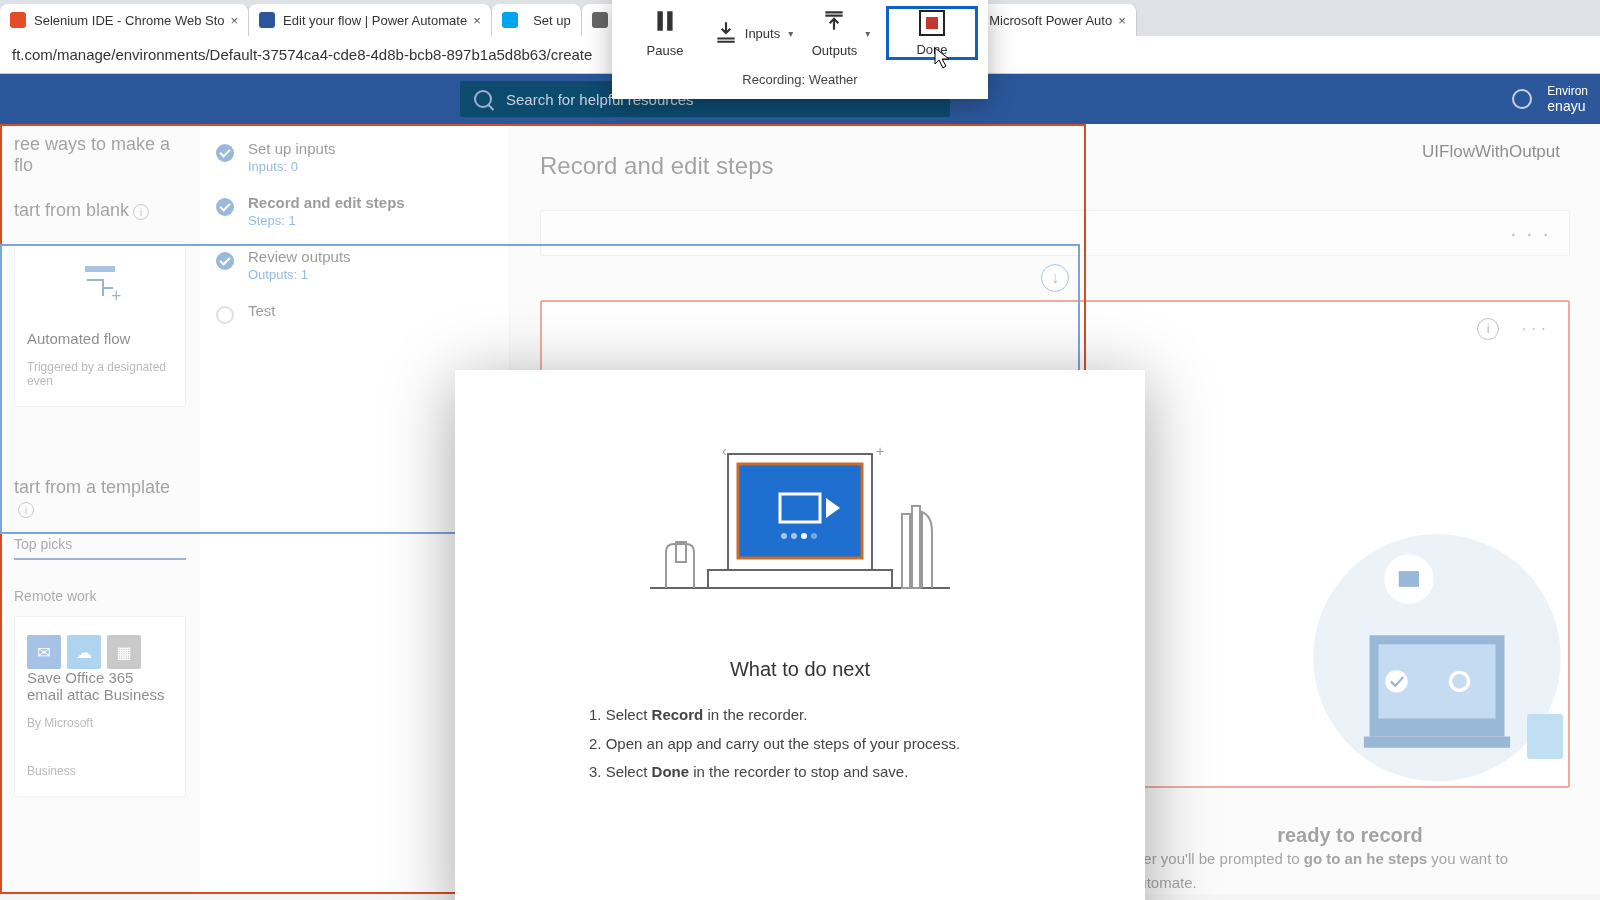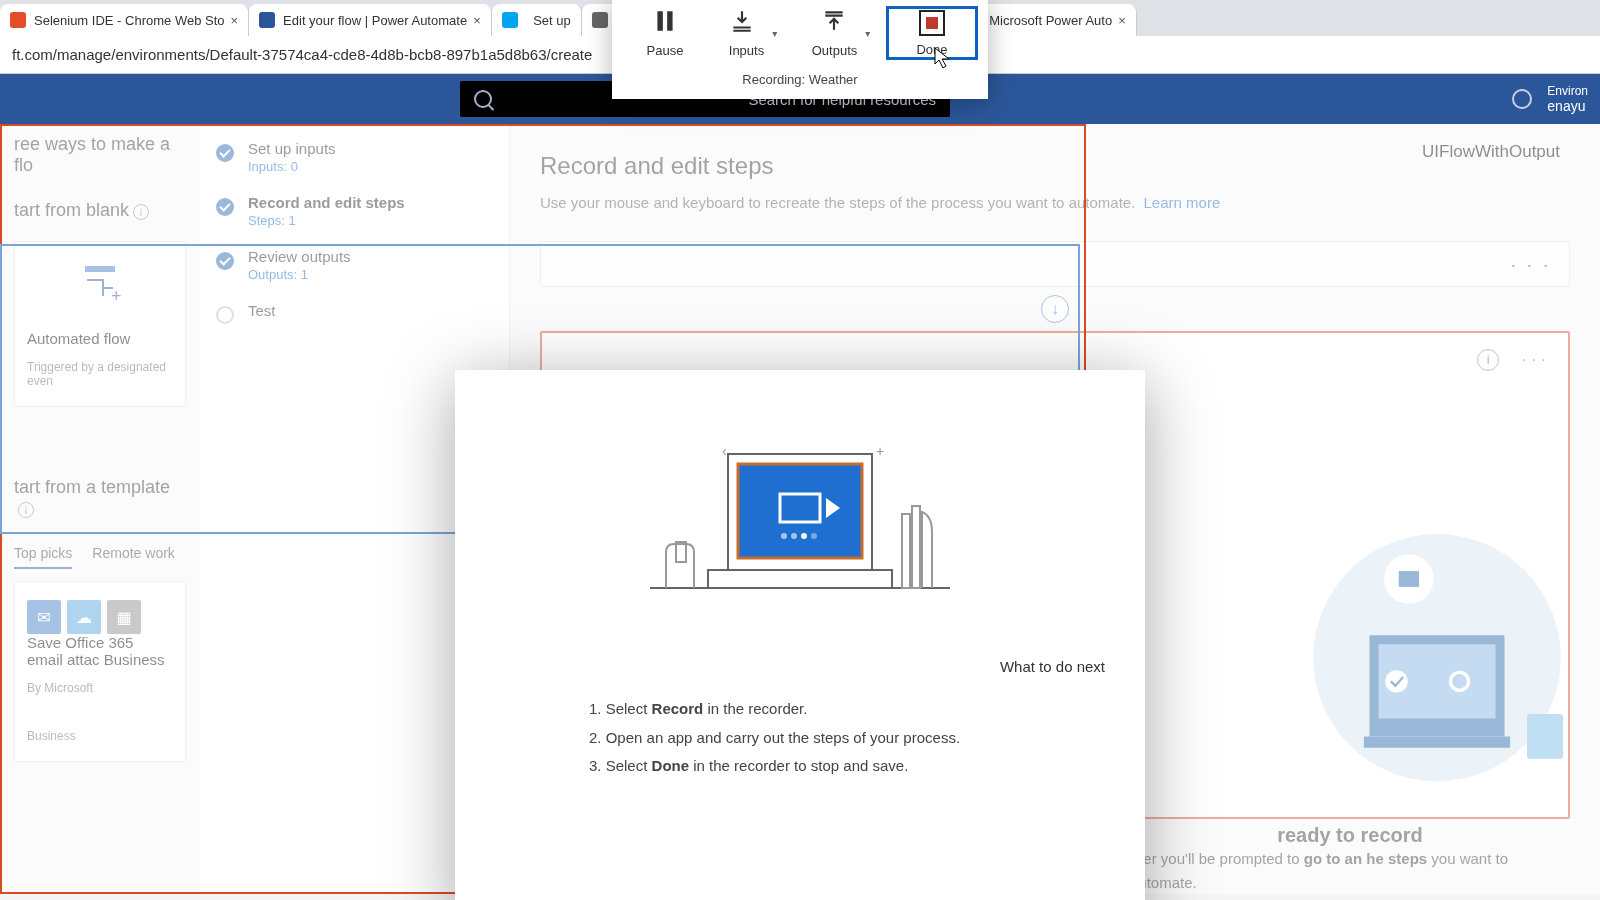--- a/index.html
+++ b/index.html
@@ -9,40 +9,40 @@
 .tabs { display:flex; height:36px; background:#dee1e6; align-items:flex-end; padding-top:4px;text-align:right; }
 .tab { display:flex; align-items:center; background:#fff; border-radius:8px 8px 0 0; height:32px; padding:0 10px; max-width:268px; min-width:200px; font-size:13px; color:#333; border-right:1px solid #ccc; position:relative; }
 .tab .fav { width:16px; height:16px; border-radius:3px; margin-right:8px; flex-shrink:0; }
 .tab .label { white-space:nowrap; overflow:hidden; flex:1; }
 .tab .close { margin-left:6px; color:#555; flex-shrink:0; cursor:pointer; }
 
 .addrbar { height:38px; background:#fff; display:flex; align-items:center; padding:0 12px; font-size:15px; color:#333; border-bottom:1px solid #ccc; }
 
 
 .app-header { height:50px; background:#2b579a; display:flex; align-items:center; padding:0 12px; color:#fff; position:relative; }
-.search-box { position:absolute; left:460px; width:490px; height:36px; background:#000000; border-radius:2px; display:flex; align-items:center; padding:0 14px; color:#c9d1e0; font-size:15px;justify-content:space-between; }
+.search-box { position:absolute; left:460px; width:490px; height:36px; background:#0c4a6e; border-radius:2px; display:flex; align-items:center; padding:0 14px; color:#c9d1e0; font-size:15px; }
 .search-box .mag { width:18px; height:18px; border:2px solid #a0b0d0; border-radius:50%; margin-right:14px; position:relative; }
 .search-box .mag::after { content:""; position:absolute; width:2px; height:7px; background:#a0b0d0; transform:rotate(-45deg); bottom:-5px; right:-2px; }
 .env-right { margin-left:auto; text-align:right; font-size:12px; }
 .env-right .globe { width:20px; height:20px; border:2px solid #c9d1e0; border-radius:50%; margin-right:12px; display:inline-block; vertical-align:middle; }
 
 
 .stage { height:770px; position:relative; background:#f7f7f7; }
 .dim-overlay { position:absolute; inset:0; background:rgba(255,255,255,0.55); z-index:2; }
 
 
 .left-col { position:absolute; left:0; top:0; width:200px; padding:10px 14px; }
 .left-col h3 { font-size:18px; font-weight:400; color:#333; margin-bottom:16px; }
 .info-dot { display:inline-block; width:16px;height:16px;border:1px solid #888;border-radius:50%;font-size:11px;text-align:center;line-height:14px;color:#888;margin-left:4px; }
 .card { background:#fff; border:1px solid #e0e0e0; border-radius:2px; padding:18px 12px; margin-top:12px; }
 .card .ico-row { display:flex; gap:6px; }
 .card .ico { width:34px;height:34px;background:#3a7bc8;border-radius:2px;display:flex;align-items:center;justify-content:center;color:#fff;font-size:16px; }
 .card .ttl { font-size:15px;color:#000000;margin-top:0; }
 .card .sub { font-size:12px;color:#666;margin-top:13px; }
-.tab-row { display:flex; gap:20px; margin-top:26px; font-size:14px;color:#444; }
+.tab-row { display:flex; gap:28px; margin-top:17px; font-size:14px;color:#444;flex-direction:column; }
 .tab-row .active { border-bottom:2px solid #2b579a; padding-bottom:6px; }
 
 
 .wizard { position:absolute; left:200px; top:0; width:310px; padding:6px 16px; background:#fff; height:100%; border-right:1px solid #e6e6e6; }
 .step { display:flex; padding:10px 0; }
 .step .bullet { width:18px;height:18px;border-radius:50%;background:#2062af;margin-right:14px;margin-top:4px;flex-shrink:0;position:relative; }
 .step .bullet::after { content:""; position:absolute; left:4px; top:5px; width:8px;height:4px;border-left:2px solid #fff;border-bottom:2px solid #fff;transform:rotate(-45deg); }
 .step.pending .bullet { background:#fff;border:2px solid #bbb; }
 .step.pending .bullet::after { display:none; }
 .step .title { font-size:15px;color:#222; }
@@ -77,21 +77,21 @@
 .rec-btn.done .ico { width:26px;height:26px;border:2px solid #222;display:flex;align-items:center;justify-content:center; }
 .rec-btn.done .ico .stop { width:12px;height:12px;background:#c0392b; }
 .rec-caret { font-size:10px;color:#666;margin-left:2px;align-self:center; }
 .rec-status { text-align:center; font-size:13px; color:#444; padding:6px 0 2px; }
 .cursor { position:absolute; z-index:30; left:933px; top:46px; pointer-events:none; }
 
 
 .modal { position:absolute; z-index:15; left:455px; top:246px; width:690px; height:554px; background:#fff; box-shadow:0 12px 64px rgba(0,0,0,0.35); padding:50px 40px 30px; }
 .illus { display:flex; justify-content:center; margin-top:26px; }
 .illus svg { width:340px; }
-.modal h3 { text-align:right; font-size:15px; font-weight:400; color:#333; margin-top:42px; }
+.modal h3 { text-align:center; font-size:20px; font-weight:400; color:#333; margin-top:42px; }
 .modal ol { margin:20px 90px 0; font-size:15px; color:#444; line-height:1.9; list-style-position:inside; }
 .modal ol li { padding-left:4px; }
 .modal strong { font-weight:600; }
 
 
 .rpanel-illus { position:absolute; right:28px; top:410px; width:270px; height:280px; z-index:1; }
 </style>
 </head>
 <body>
 
@@ -204,21 +204,20 @@
     <div class="step pending">
         <span class="bullet"></span>
         <div>
           <div class="title">Test</div>
         </div>
       </div>
   </div>
 
   <div class="main">
     <h2>Record and edit steps</h2>
-    <p><span>Use your mouse and keyboard to recreate the steps of the process you want to automate.</span> <a href="#">Learn more</a></p>
     <div class="step-card">
         <span>· · ·</span>
       </div>
     <div class="plus-connector">↓</div>
     <div class="record-card">
       <div class="head">
           <span class="info-circle">i</span>
           <span>· · ·</span>
         </div>
       <div style="height:430px"></div>
@@ -284,21 +283,21 @@
 <div class="recorder">
   <div class="rec-row">
     <div class="rec-btn">
       <span class="ico"><svg viewBox="0 0 24 24">
             <rect x="5" y="3" width="5" height="18" fill="#333"></rect>
             <rect x="14" y="3" width="5" height="18" fill="#333"></rect>
           </svg></span>
       <span>Pause</span>
     </div>
     <div class="rec-btn" style="flex-direction:row">
-      <div style="display:flex;flex-direction:column;gap:6px">
+      <div style="display:flex;flex-direction:row;align-items:center;gap:6px">
         <span class="ico"><svg viewBox="0 0 24 24">
               <path d="M12 3 v10 M8 9 l4 4 4-4 M4 18 h16 M4 21 h16" stroke="#333" stroke-width="2" fill="none"></path>
             </svg></span>
         <span>Inputs</span>
       </div>
         <span class="rec-caret">▾</span>
     </div>
     <div class="rec-btn" style="flex-direction:row">
       <div style="display:flex;flex-direction:column;align-items:center;gap:6px">
         <span class="ico"><svg viewBox="0 0 24 24">

